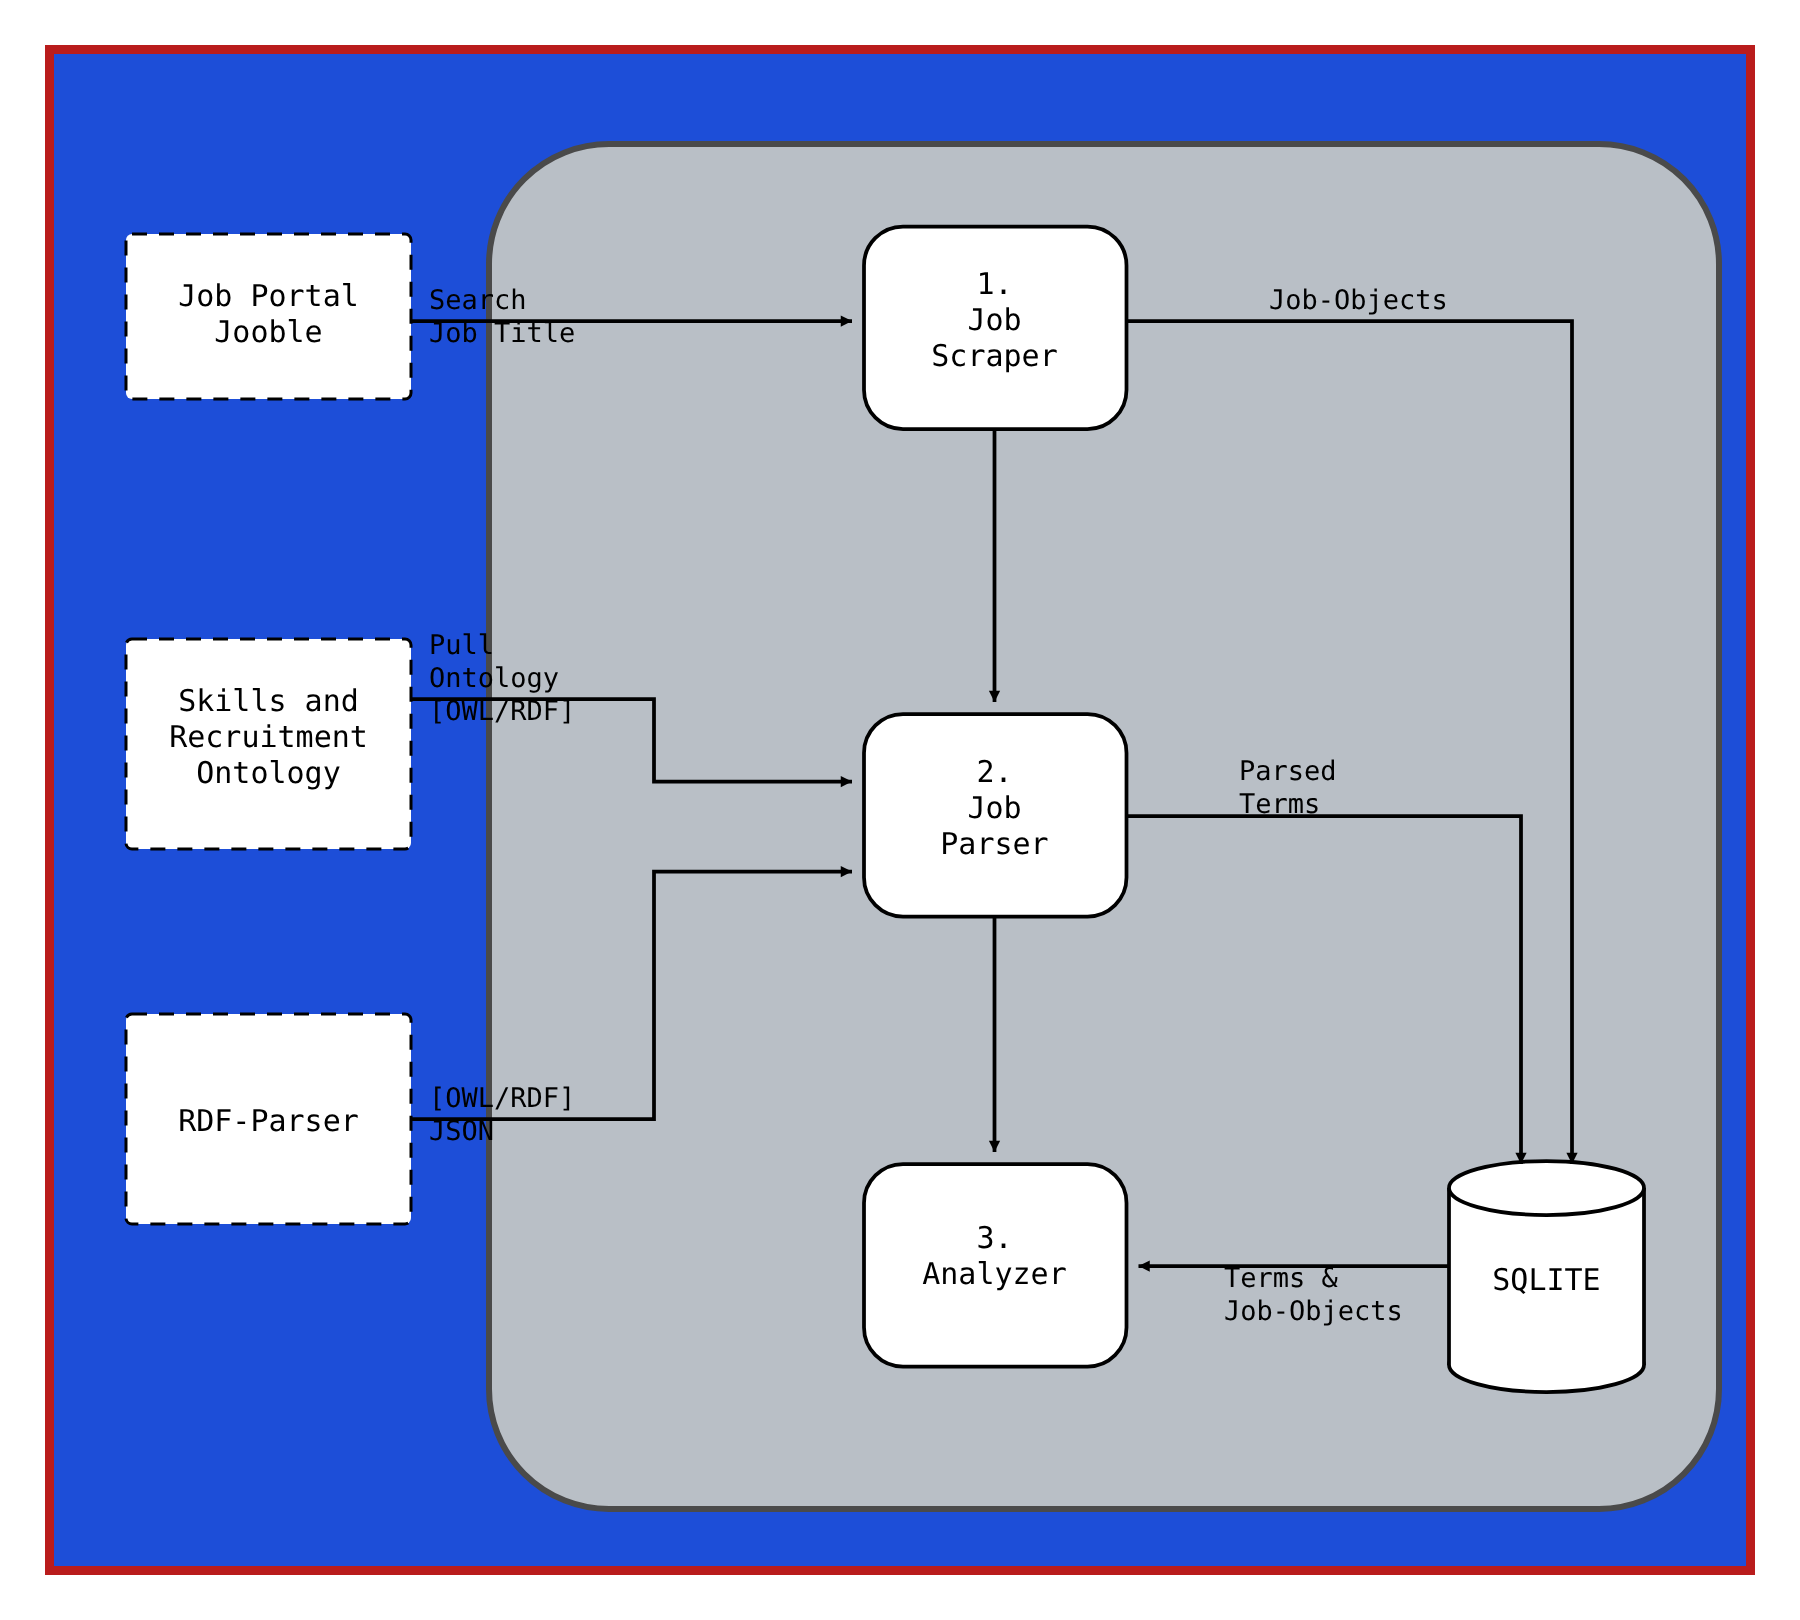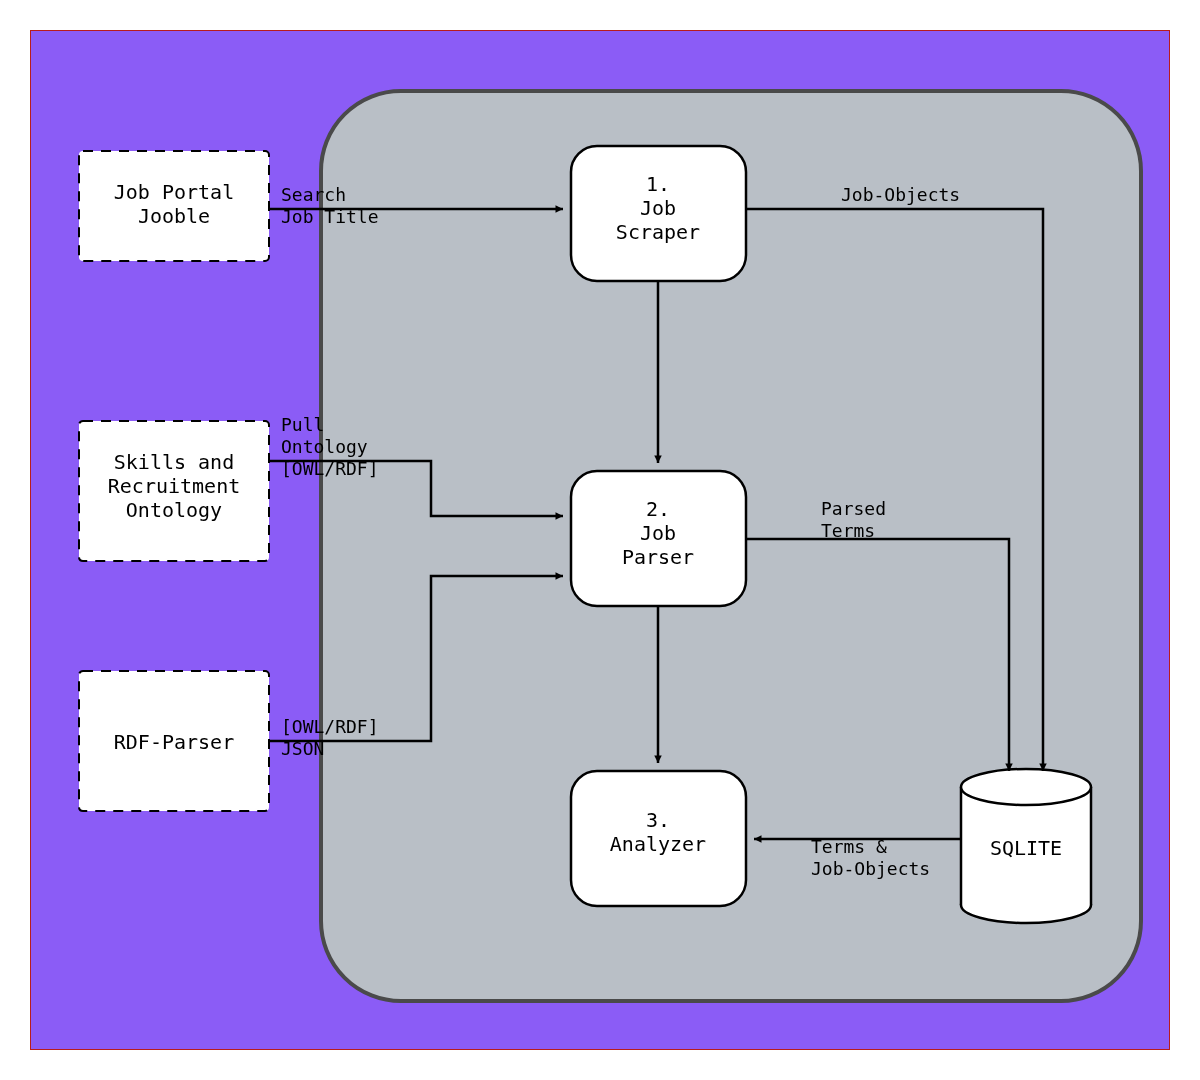--- a/index.html
+++ b/index.html
@@ -11,23 +11,23 @@
   .page{
     box-sizing:border-box;
     width:1200px;
     height:1080px;
     padding:30px;
   }
   .frame{
     box-sizing:border-box;
     width:100%;
     height:100%;
-    border:1px solid #b91c1c;
+    border:6px solid #b91c1c;
     position:relative;
-    background:#8b5cf6;
+    background:#1d4ed8;
   }
   svg{display:block;}
   .node-label{
     font-family:inherit;
     font-size:20px;
     fill:#000;
   }
   .edge-label{
     font-family:inherit;
     font-size:18px;

